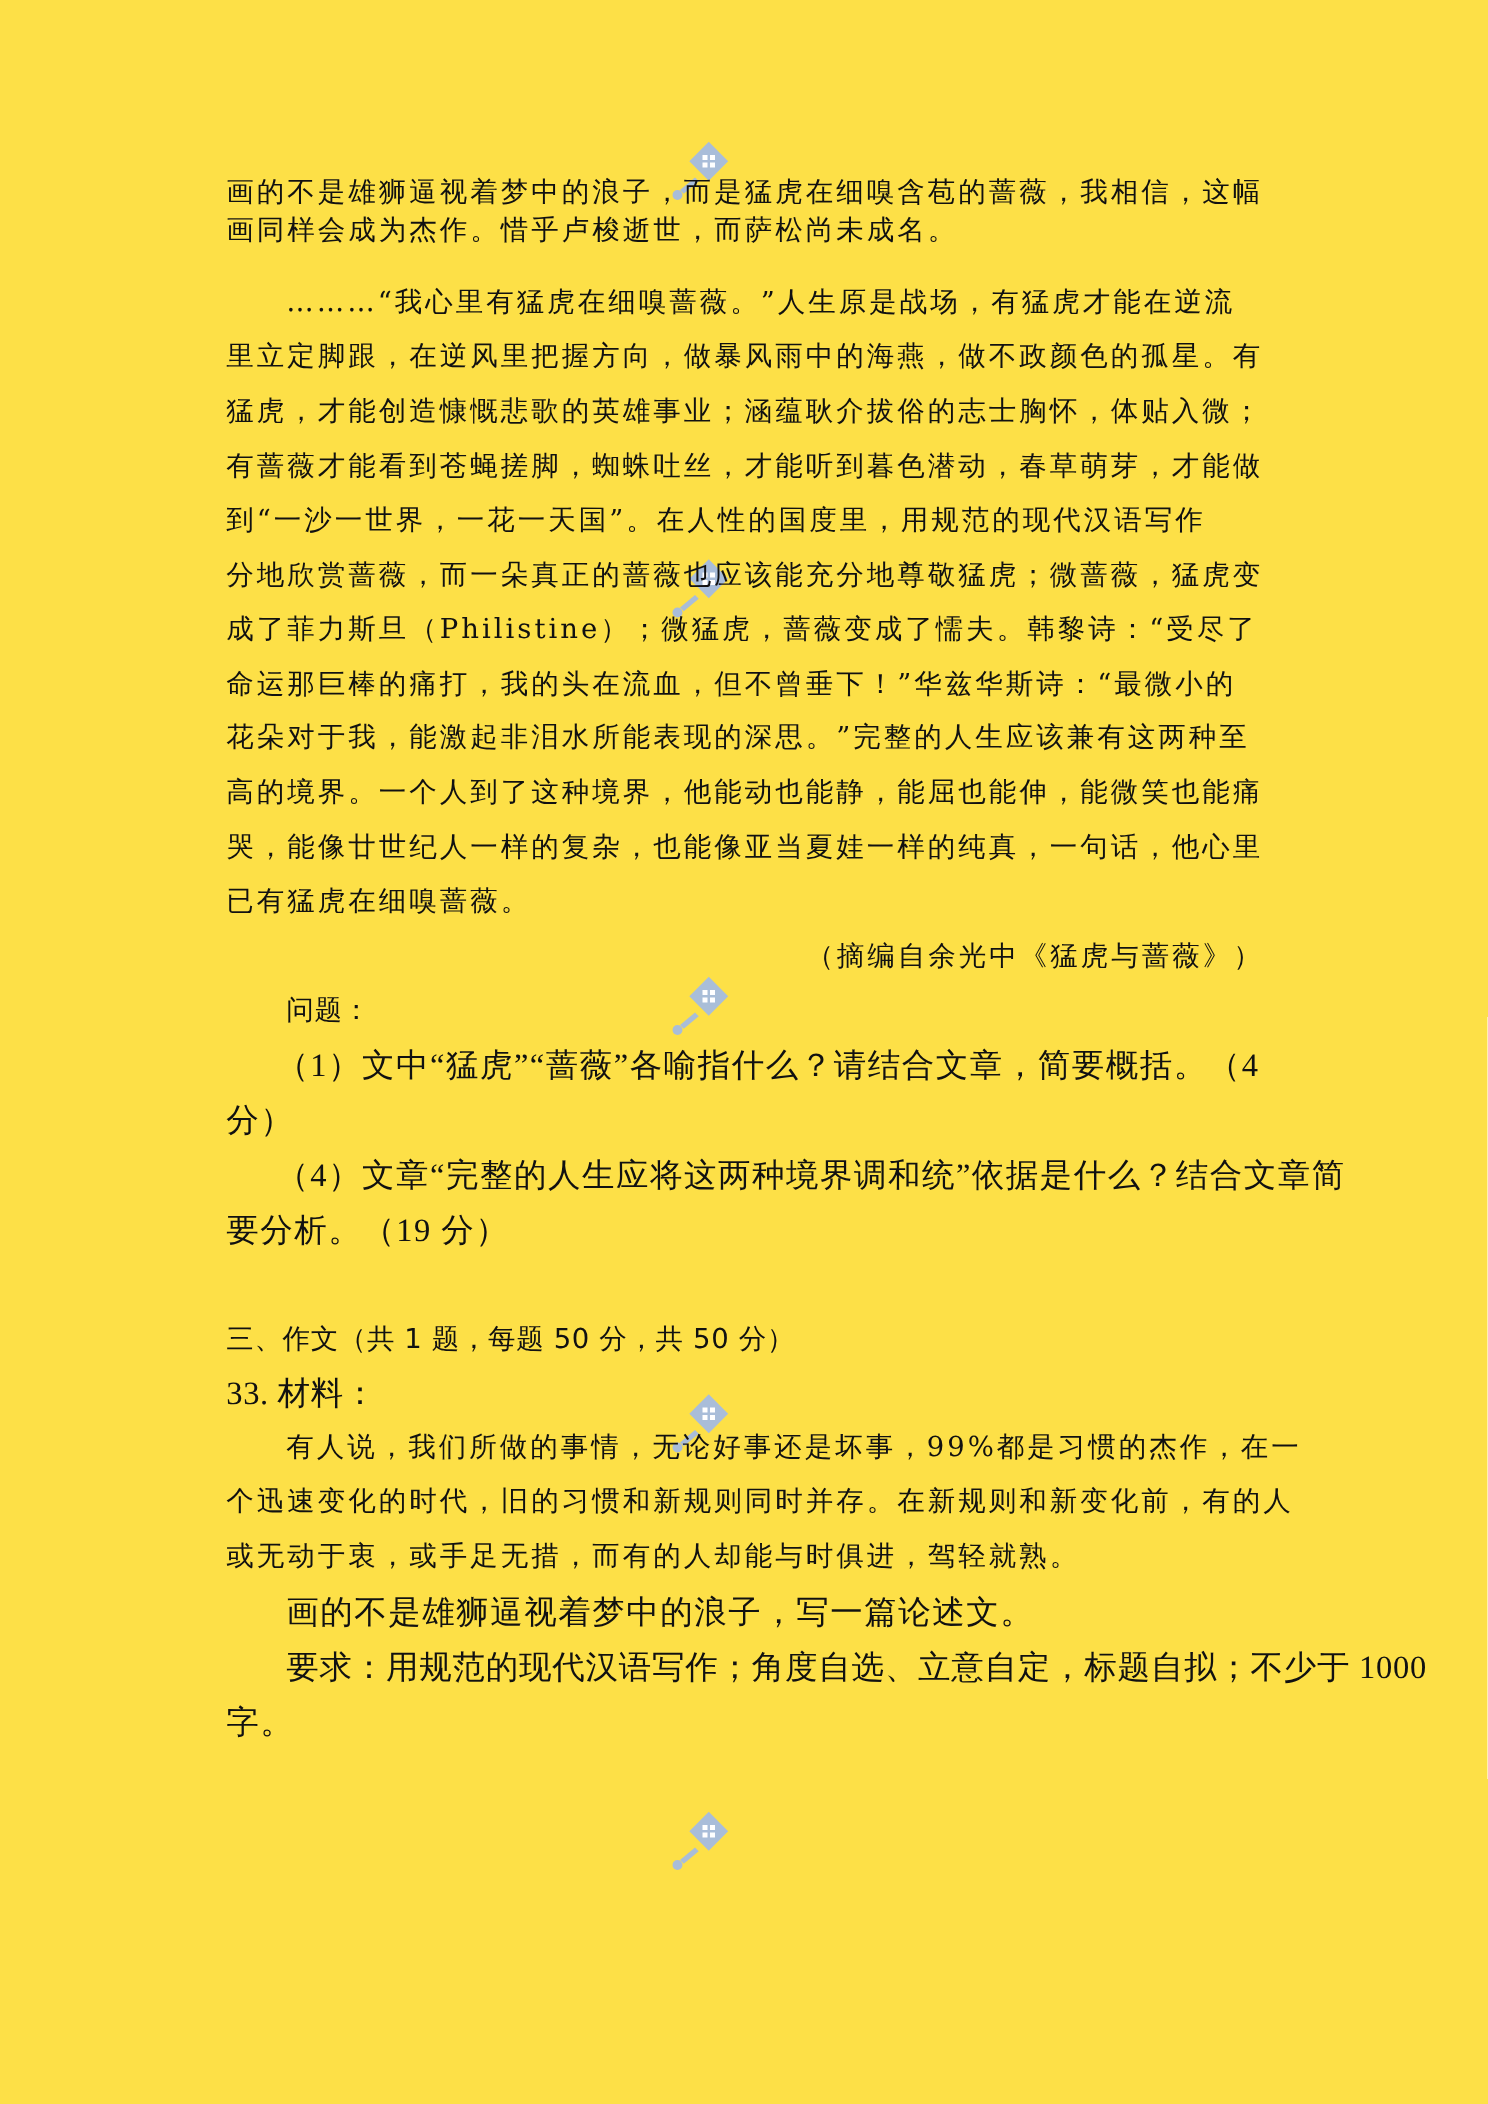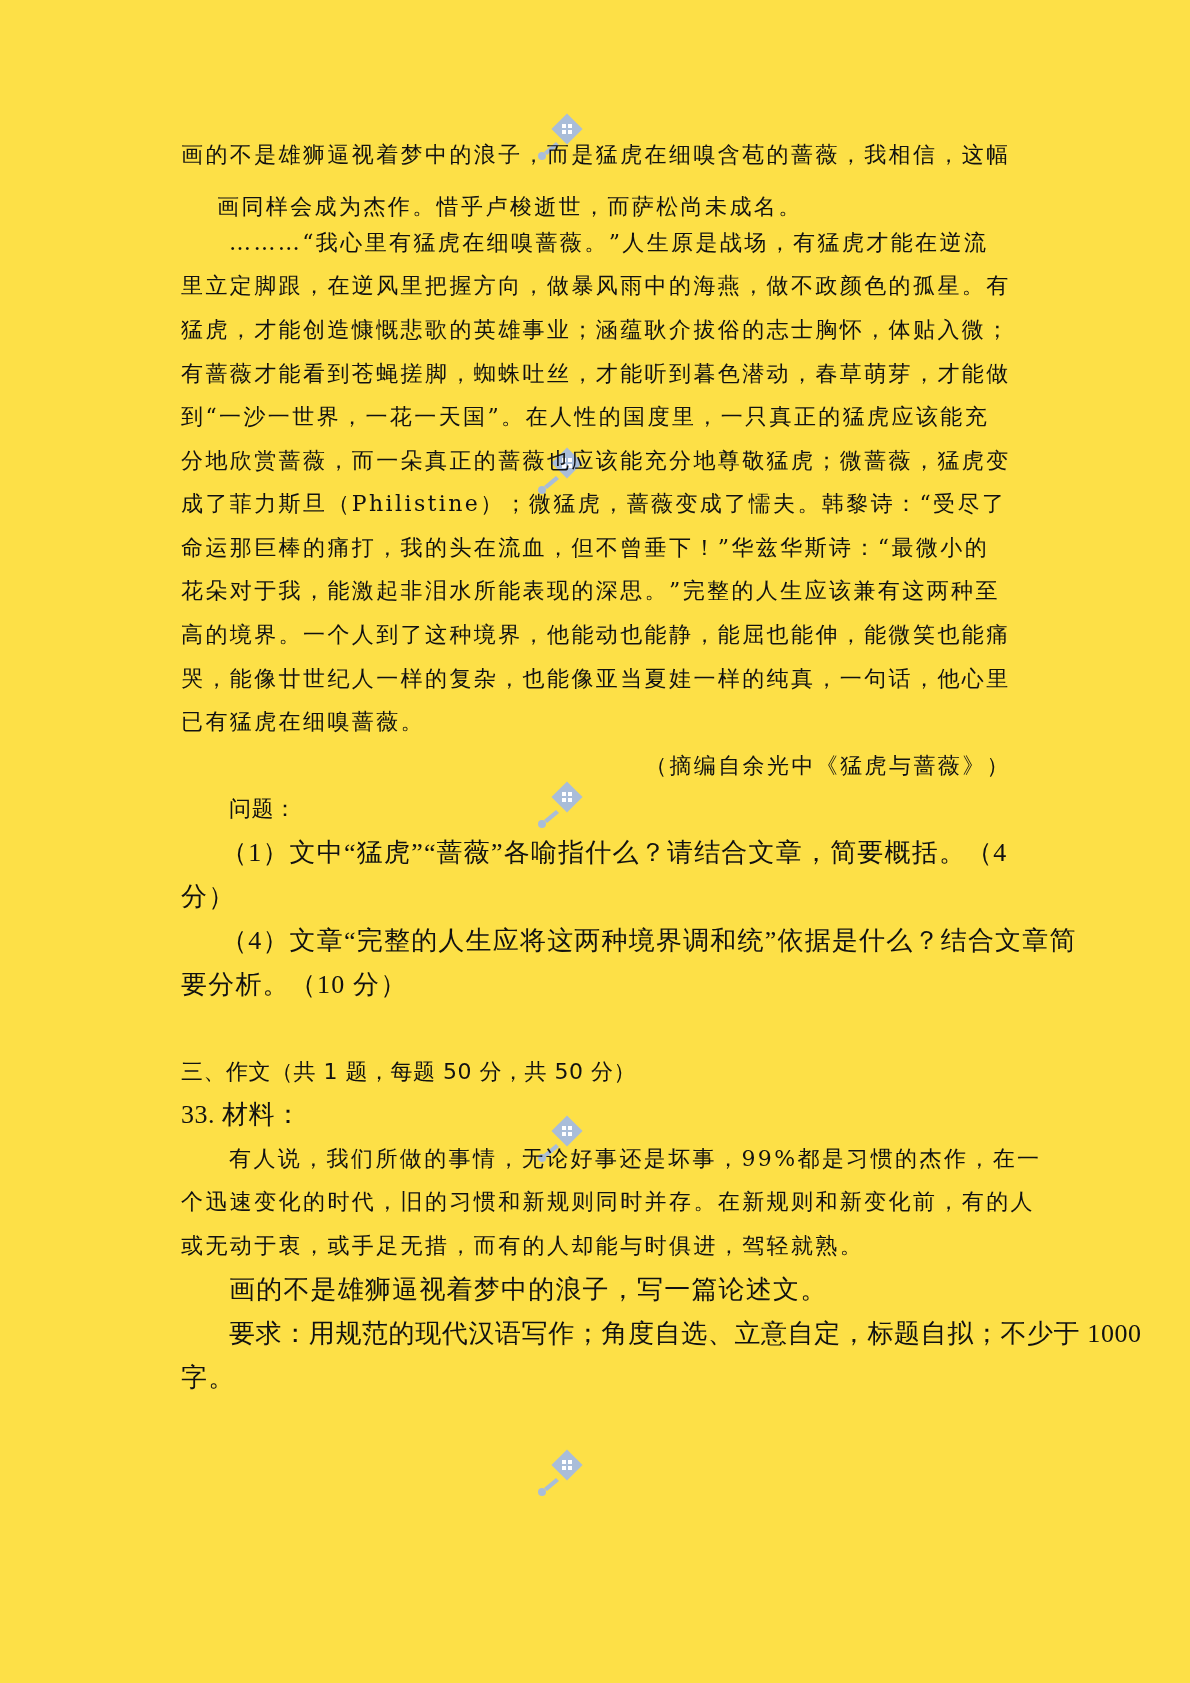--- a/index.html
+++ b/index.html
@@ -100,40 +100,40 @@
           <rect x="36" y="12" width="4" height="4"></rect>
           <rect x="30" y="18" width="4" height="4"></rect>
           <rect x="36" y="18" width="4" height="4"></rect>
         </g>
       </svg>
   </div>
 
   <div class="content">
 
     <div class="line" style="top:0px;">画的不是雄狮逼视着梦中的浪子，而是猛虎在细嗅含苞的蔷薇，我相信，这幅</div>
-    <div class="line" style="top:52px;margin-left:36px;">画同样会成为杰作。惜乎卢梭逝世，而萨松尚未成名。</div>
+    <div class="line" style="top:30px;">画同样会成为杰作。惜乎卢梭逝世，而萨松尚未成名。</div>
     <div class="line indent" style="top:88px;">………“我心里有猛虎在细嗅蔷薇。”人生原是战场，有猛虎才能在逆流</div>
     <div class="line" style="top:131px;">里立定脚跟，在逆风里把握方向，做暴风雨中的海燕，做不政颜色的孤星。有</div>
     <div class="line" style="top:175px;">猛虎，才能创造慷慨悲歌的英雄事业；涵蕴耿介拔俗的志士胸怀，体贴入微；</div>
     <div class="line" style="top:219px;">有蔷薇才能看到苍蝇搓脚，蜘蛛吐丝，才能听到暮色潜动，春草萌芽，才能做</div>
-    <div class="line" style="top:262px;">到“一沙一世界，一花一天国”。在人性的国度里，一只真正的猛虎应该能充</div>
+    <div class="line" style="top:262px;">到“一沙一世界，一花一天国”。在人性的国度里，用规范的现代汉语写作</div>
     <div class="line" style="top:306px;">分地欣赏蔷薇，而一朵真正的蔷薇也应该能充分地尊敬猛虎；微蔷薇，猛虎变</div>
     <div class="line" style="top:349px;">成了菲力斯旦（Philistine）；微猛虎，蔷薇变成了懦夫。韩黎诗：“受尽了</div>
     <div class="line" style="top:393px;">命运那巨棒的痛打，我的头在流血，但不曾垂下！”华兹华斯诗：“最微小的</div>
     <div class="line" style="top:436px;">花朵对于我，能激起非泪水所能表现的深思。”完整的人生应该兼有这两种至</div>
     <div class="line" style="top:480px;">高的境界。一个人到了这种境界，他能动也能静，能屈也能伸，能微笑也能痛</div>
     <div class="line" style="top:524px;">哭，能像廿世纪人一样的复杂，也能像亚当夏娃一样的纯真，一句话，他心里</div>
     <div class="line" style="top:567px;">已有猛虎在细嗅蔷薇。</div>
     <div class="line right" style="top:611px;">（摘编自余光中《猛虎与蔷薇》）</div>
 
     <div class="line indent bold" style="top:654px;">问题：</div>
     <div class="line q" style="top:698px; left:40px;">（1）文中“猛虎”“蔷薇”各喻指什么？请结合文章，简要概括。（4</div>
     <div class="line q" style="top:742px;">分）</div>
     <div class="line q" style="top:786px; left:40px;">（4）文章“完整的人生应将这两种境界调和统”依据是什么？结合文章简</div>
-    <div class="line q" style="top:830px;">要分析。（10 分）</div>
+    <div class="line q" style="top:830px;">要分析。（19 分）</div>
 
     <div class="line bold" style="top:917px;">三、作文（共 1 题，每题 50 分，共 50 分）</div>
     <div class="line q" style="top:960px; letter-spacing:0.5px;">33. 材料：</div>
     <div class="line indent" style="top:1004px;">有人说，我们所做的事情，无论好事还是坏事，99%都是习惯的杰作，在一</div>
     <div class="line" style="top:1047px;">个迅速变化的时代，旧的习惯和新规则同时并存。在新规则和新变化前，有的人</div>
     <div class="line" style="top:1091px;">或无动于衷，或手足无措，而有的人却能与时俱进，驾轻就熟。</div>
     <div class="line indent q" style="top:1135px;">画的不是雄狮逼视着梦中的浪子，写一篇论述文。</div>
     <div class="line indent q" style="top:1179px; letter-spacing:0.6px;">要求：用规范的现代汉语写作；角度自选、立意自定，标题自拟；不少于 1000</div>
     <div class="line q" style="top:1223px;">字。</div>
   </div>

